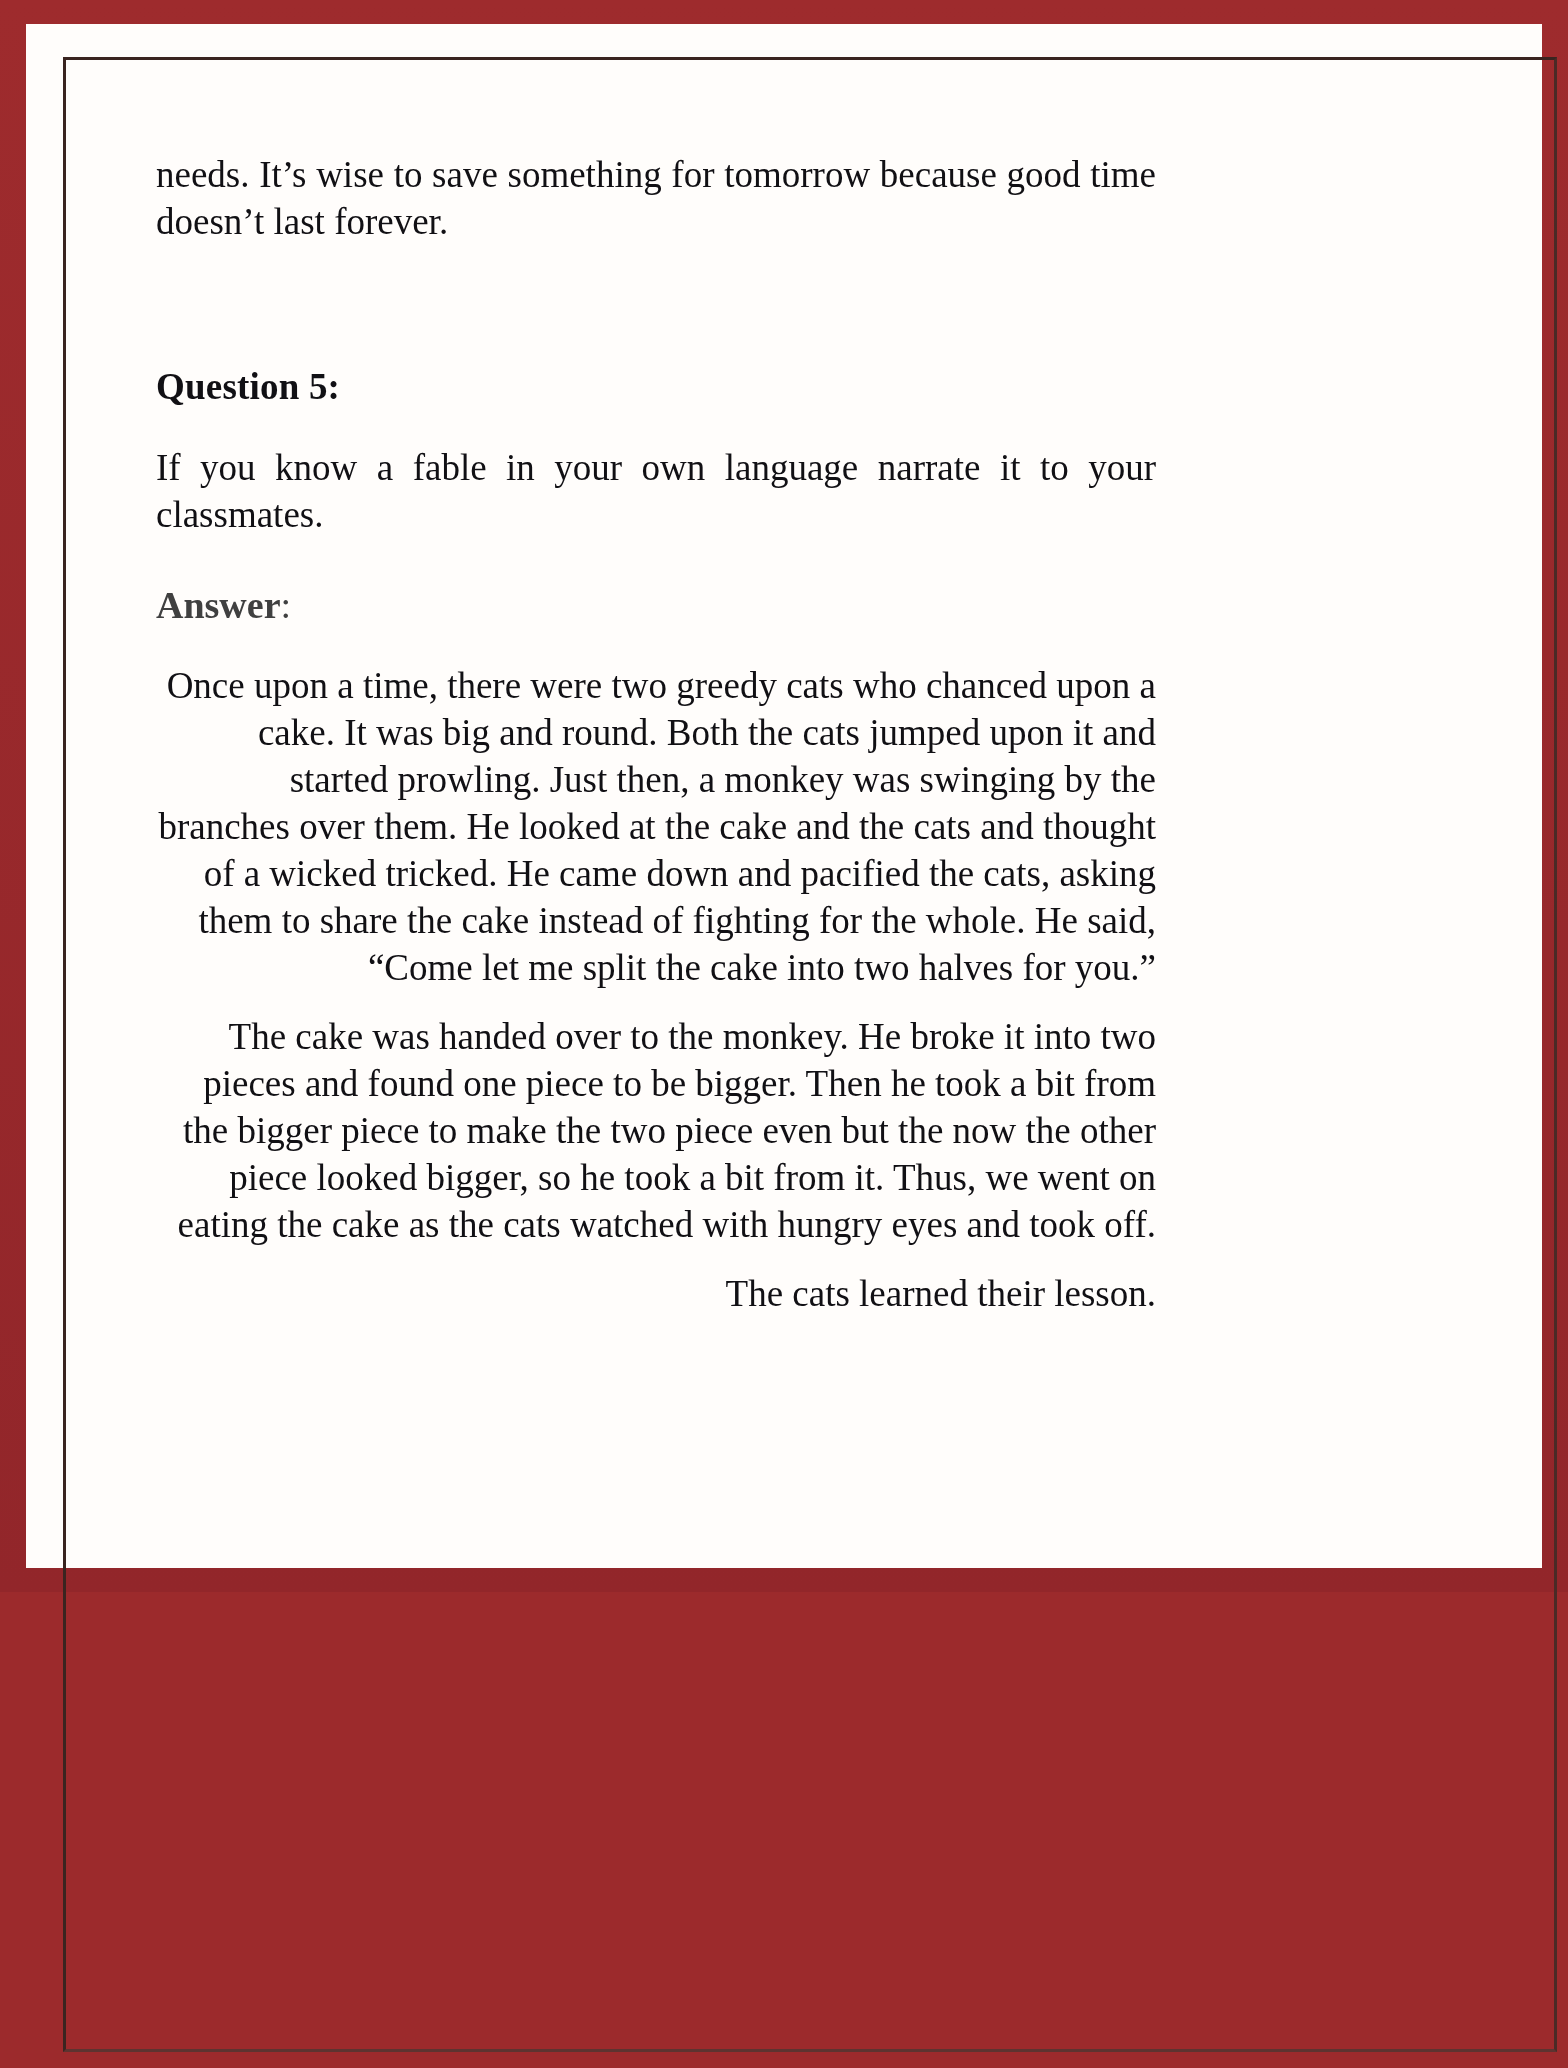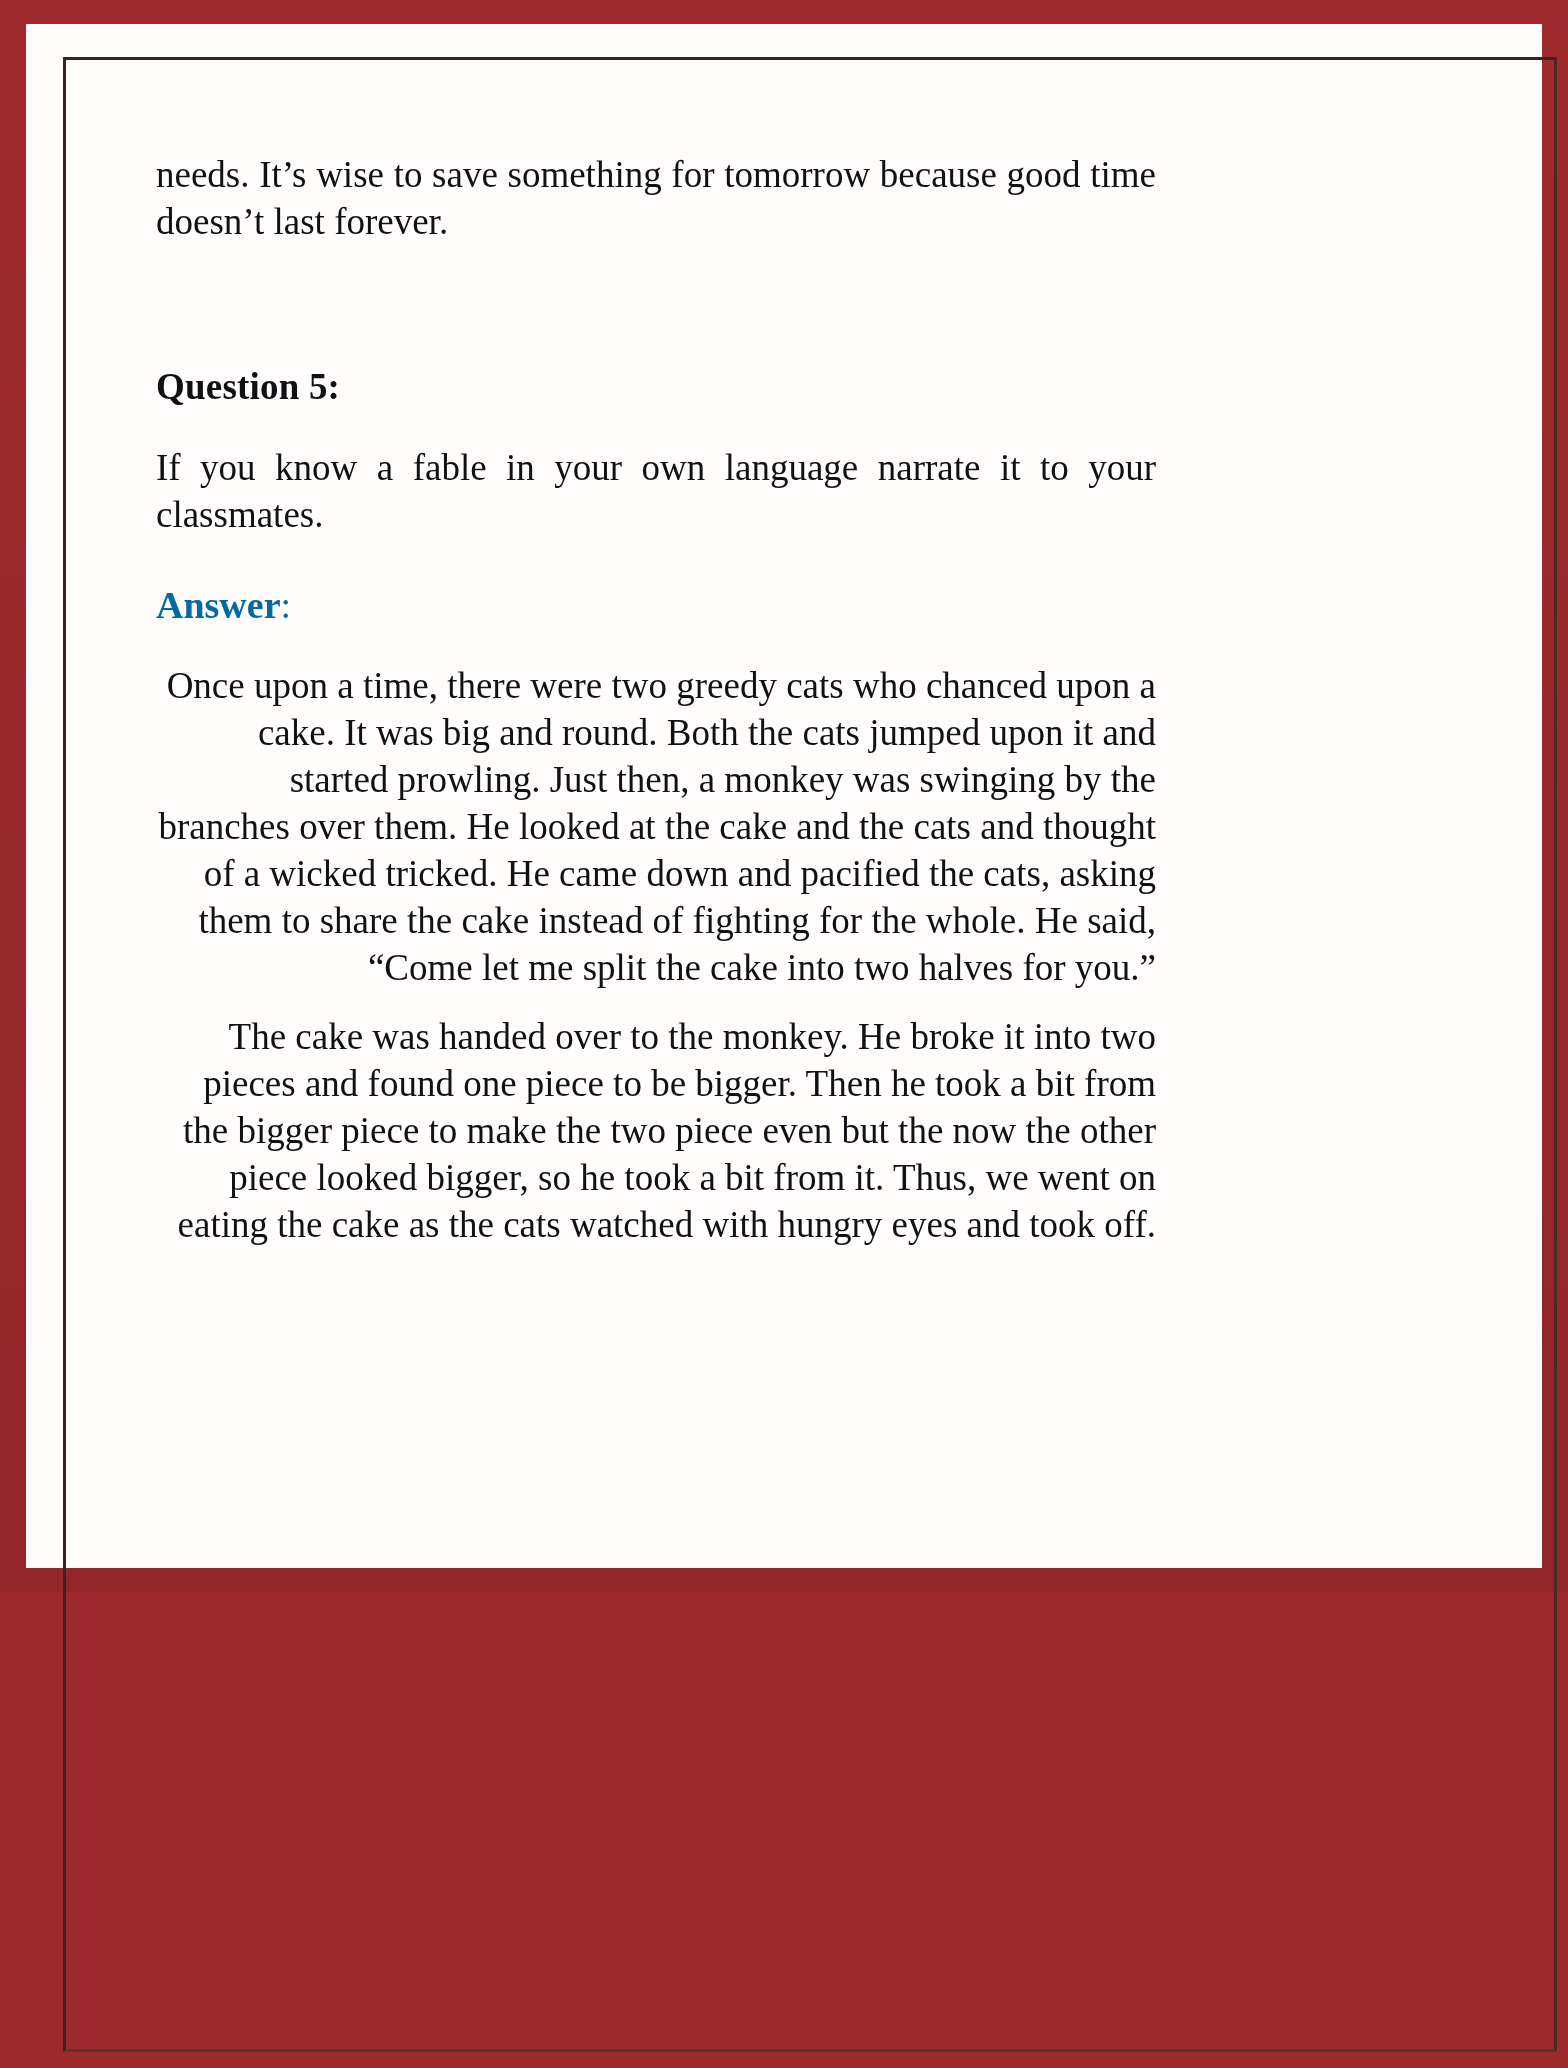--- a/index.html
+++ b/index.html
@@ -92,21 +92,21 @@
     font-weight: bold;
     font-size: 38px;
   }
   .answer-colon {
     font-weight: normal;
     font-size: 38px;
   }
 
   .answer-line {
     margin: 0;
-    color: #0369a1;
+    color: #404040;
     line-height: 1.27;
   }
 </style>
 </head>
 <body>
 
 <div class="page-frame">
   <div class="paper">
     <div class="inner-rule"></div>
 
@@ -127,16 +127,17 @@
       <p class="answer-line">
         <span class="answer-label">Answer</span><span class="answer-colon">:</span>
       </p>
 
       <div class="gap-medium"></div>
 
       <p class="body-text last-flush">Once upon a time, there were two greedy cats who chanced upon a cake. It was big and round. Both the cats jumped upon it and started prowling. Just then, a monkey was swinging by the branches over them. He looked at the cake and the cats and thought of a wicked tricked. He came down and pacified the cats, asking them to share the cake instead of fighting for the whole. He said, “Come let me split the cake into two halves for you.”</p>
 
       <p class="body-text last-flush">The cake was handed over to the monkey. He broke it into two pieces and found one piece to be bigger. Then he took a bit from the bigger piece to make the two piece even but the now the other piece looked bigger, so he took a bit from it. Thus, we went on eating the cake as the cats watched with hungry eyes and took off.</p>
 
+      <p class="body-text last-flush">The cats learned their lesson.</p>
 
     </div>
   </div>
 </div>
 
 </body></html>

